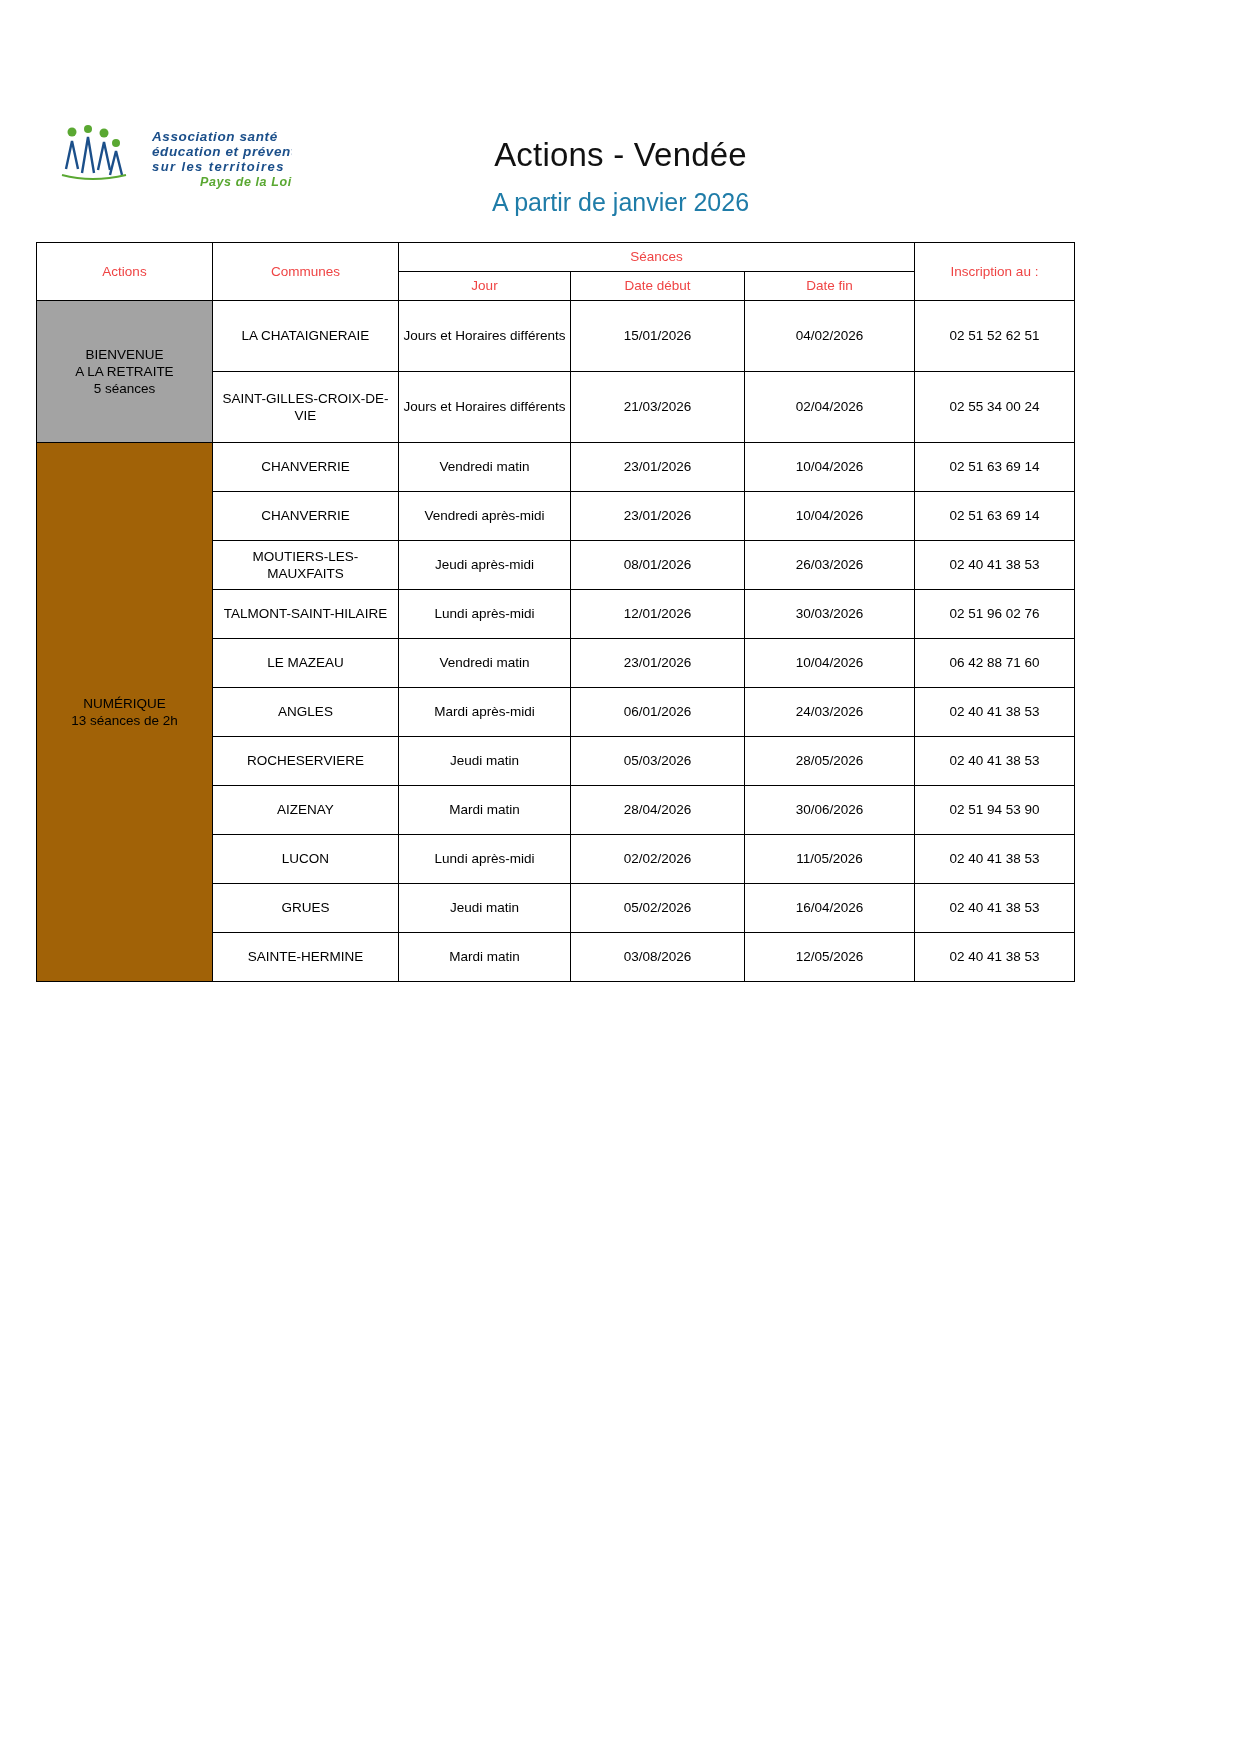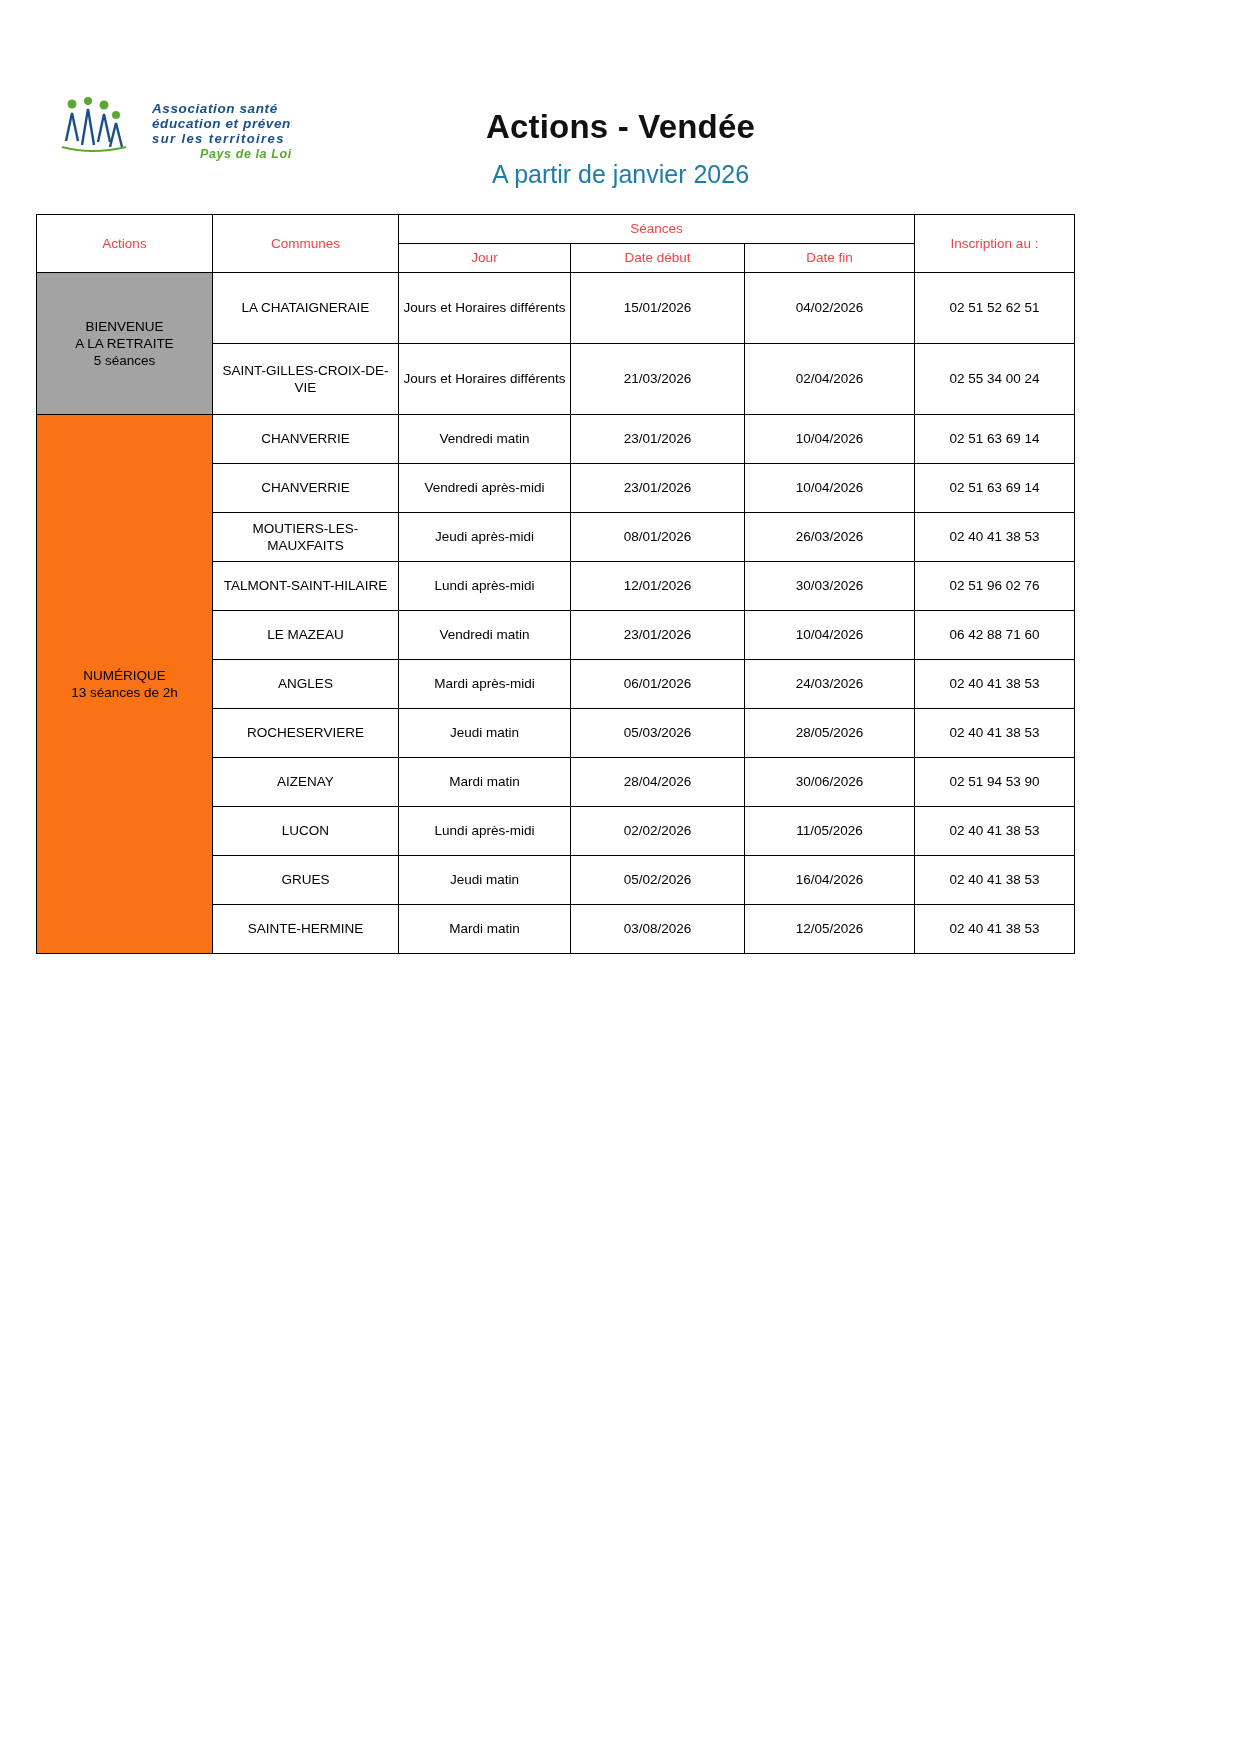--- a/index.html
+++ b/index.html
@@ -19,40 +19,41 @@
     position: relative;
     width: 1241px;
     height: 1755px;
     box-sizing: border-box;
   }
 
   
   .header {
     position: relative;
     height: 130px;
+    margin-top: 28px;
   }
   .logo {
     position: absolute;
     left: 52px;
     top: 95px;
     width: 240px;
     height: 80px;
   }
   .logo svg { display: block; }
 
   .title-block {
     position: absolute;
     left: 0;
     right: 0;
     top: 108px;
     text-align: center;
   }
   .doc-title {
     font-size: 33px;
-    font-weight: bold;
+    font-weight: normal;
     color: #111111;
     letter-spacing: .2px;
     margin: 0;
     line-height: 1.15;
   }
   .doc-subtitle {
     font-size: 19px;
     color: #111111;
     margin-top: 12px;
     line-height: 1.2;
@@ -96,21 +97,21 @@
   .col-jour     { width: 172px; }
   .col-debut    { width: 174px; }
   .col-fin      { width: 170px; }
   .col-inscr    { width: 160px; }
 
   td.group-cell {
     font-size: 13.5px;
     line-height: 1.5;
   }
   td.group-orange { background: #a3a3a3; }
-  td.group-green  { background: #f97316; }
+  td.group-green  { background: #a16207; }
 
   td.row-cell { height: 40px; }
   td.row-cell-tall { height: 62px; }
 </style>
 </head>
 <body>
 
 <div class="page">
 
   <div class="header">

